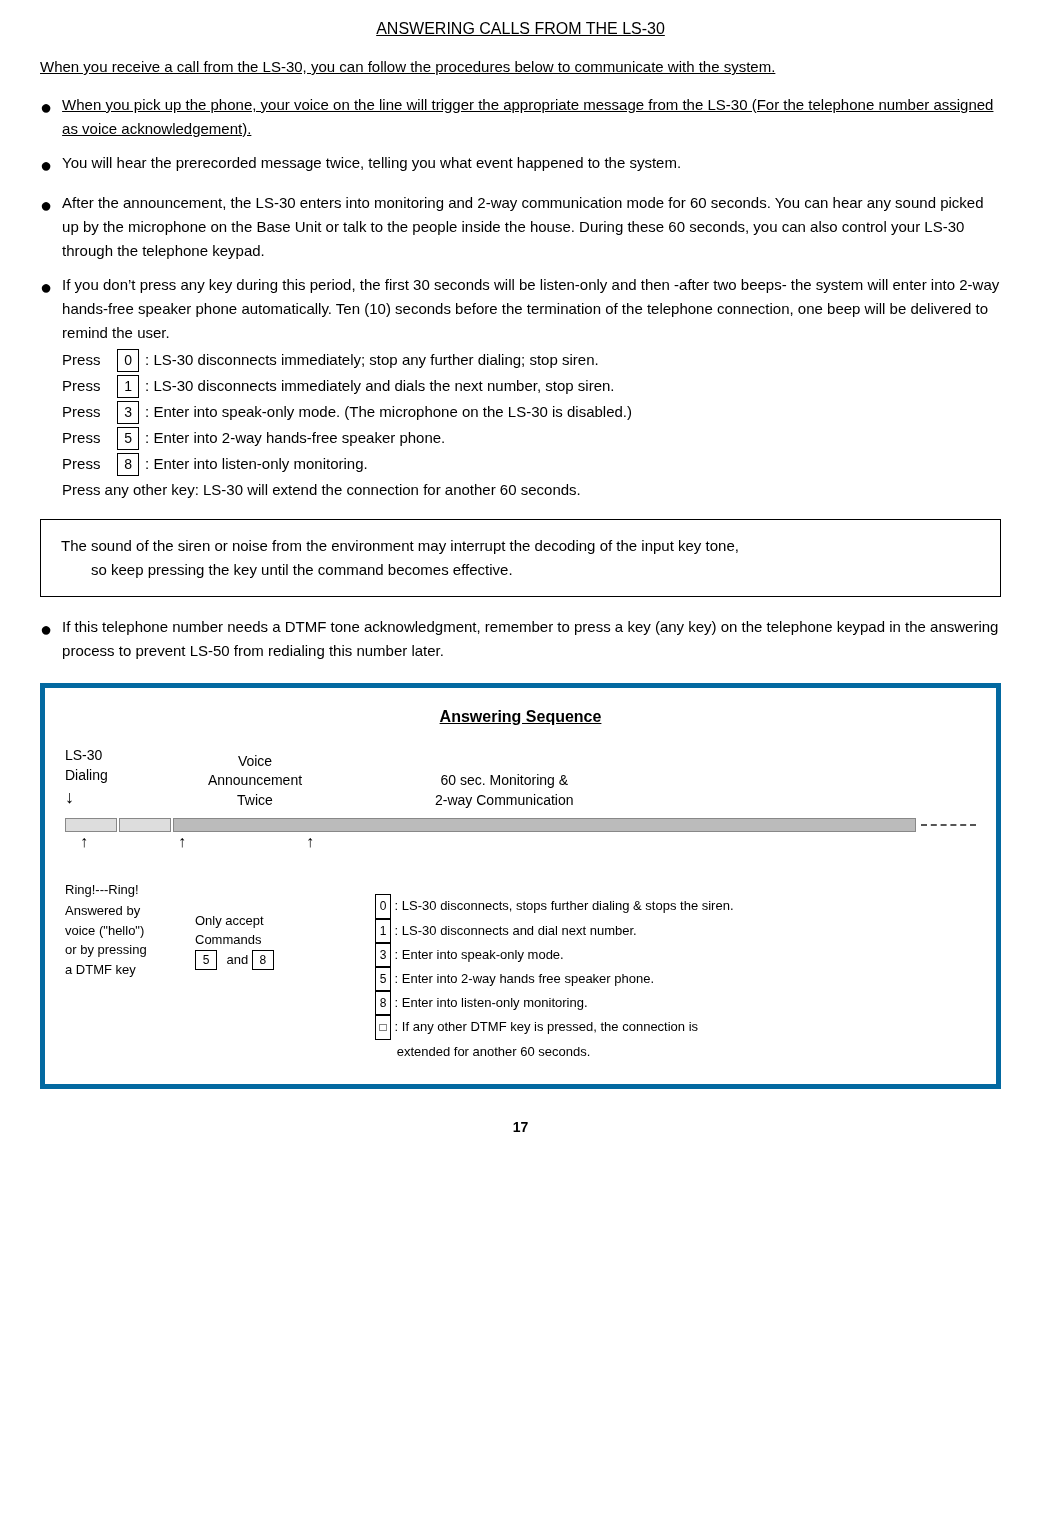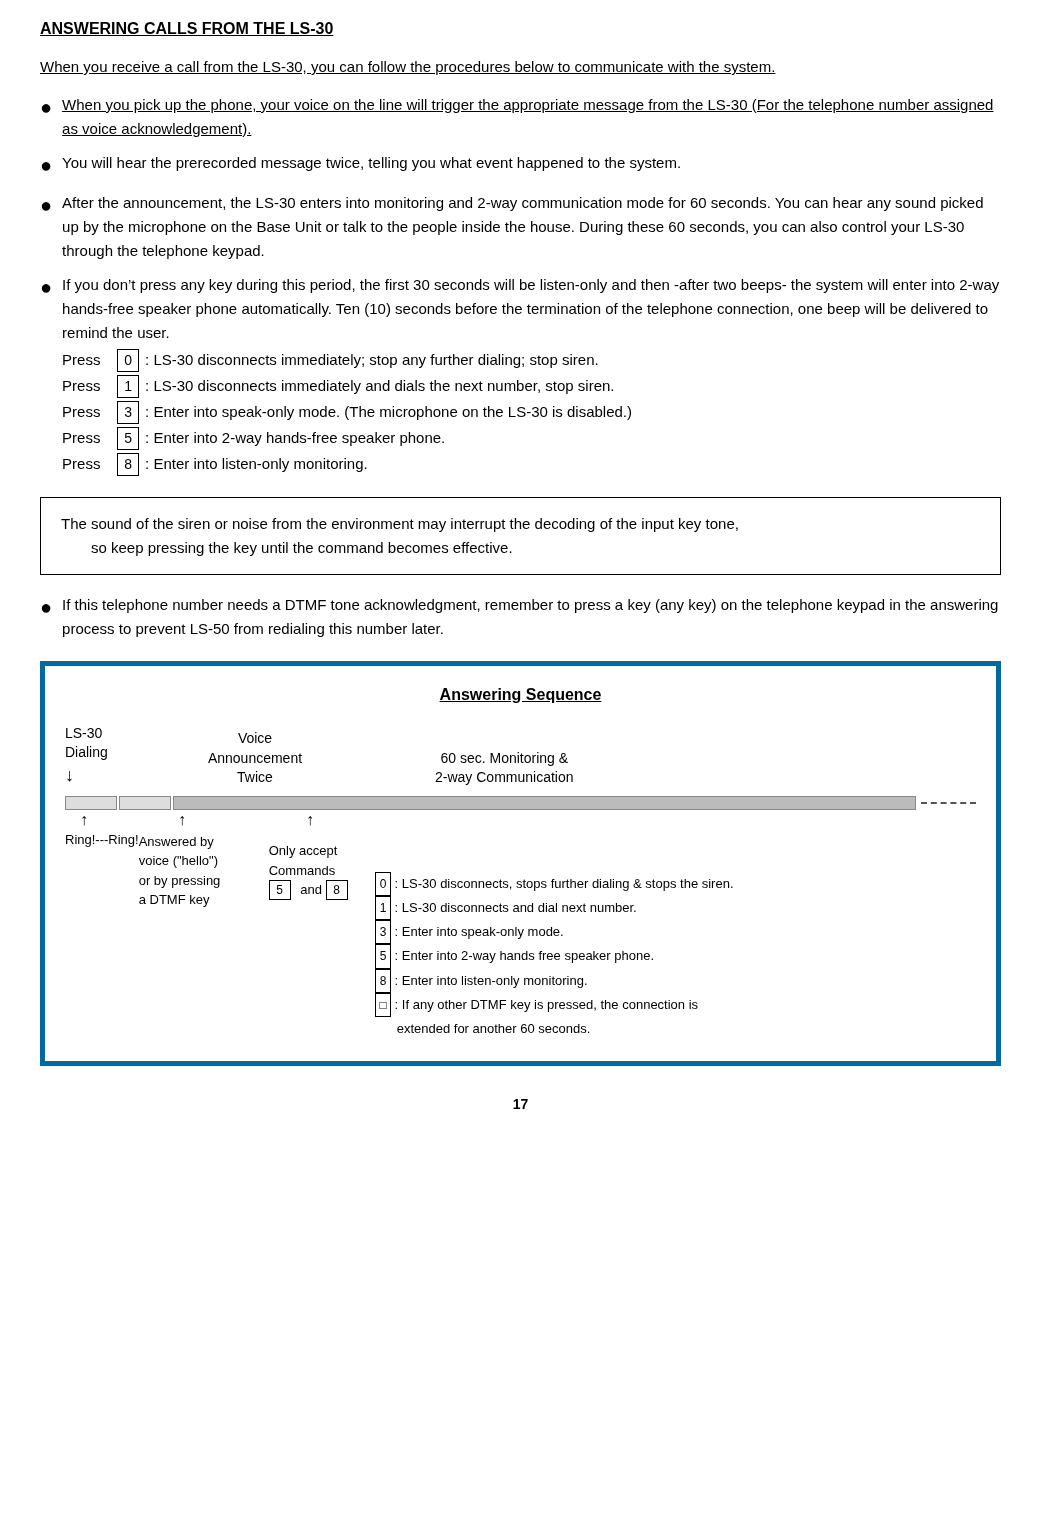--- a/index.html
+++ b/index.html
@@ -6,22 +6,22 @@
     body {
       font-family: Arial, sans-serif;
       font-size: 15px;
       background: #fff;
       color: #000;
       width: 1041px;
       min-height: 1535px;
       padding: 20px 40px 40px 40px;
     }
     .page-title {
-      text-align: left;
-      font-weight: bold;
+      text-align: center;
+      font-weight: normal;
       text-decoration: underline;
       font-size: 16px;
       margin-bottom: 18px;
     }
     .intro-text {
       margin-bottom: 14px;
       line-height: 1.5;
       text-decoration: underline;
     }
     .bullet-list {
@@ -183,20 +183,21 @@
         <div class="press-row">
           <span class="press-label">Press</span>
           <span class="key-box">5</span>
           <span>: Enter into 2-way hands-free speaker phone.</span>
         </div>
         <div class="press-row">
           <span class="press-label">Press</span>
           <span class="key-box">8</span>
           <span>: Enter into listen-only monitoring.</span>
         </div>
+        <div class="press-any">Press any other key: LS-30 will extend the connection for another 60 seconds.</div>
       </div>
     </span>
   </li>
 </ul>
 
 <div class="notice-box">
   <span>The sound of the siren or noise from the environment may interrupt the decoding of the input key tone,</span><br>
   <span class="notice-line2">so keep pressing the key until the command becomes effective.</span>
 </div>
 
@@ -225,21 +226,21 @@
       <div style="width:55px; border-top:2px dashed #555; margin-left:5px;"></div>
     </div>
 
     <div style="display:flex; align-items:flex-start; margin-bottom:4px;">
       <div style="margin-left:15px; font-size:16px; line-height:1;">↑</div>
       <div style="margin-left:90px; font-size:16px; line-height:1;">↑</div>
       <div style="margin-left:120px; font-size:16px; line-height:1;">↑</div>
     </div>
 
     <div style="display:flex; align-items:flex-start;">
-      <div style="display:flex; flex-direction:row; min-width:290px;">
+      <div style="display:flex; flex-direction:column; min-width:290px;margin-top:28px;">
         <div style="font-size:13px; white-space:nowrap; margin-bottom:4px;">Ring!---Ring!</div>
         <div style="display:flex; align-items:center; gap:10px;">
           <div style="font-size:13px; line-height:1.5; min-width:120px;">Answered by<br>voice ("hello")<br>or by pressing<br>a DTMF key</div>
           <div style="font-size:13px; line-height:1.5;">Only accept<br>Commands<br><span class="key-box" style="font-size:12px;">5</span> and <span class="key-box" style="font-size:12px;">8</span></div>
         </div>
       </div>
       <div class="lbl-commands" style="font-size:13px; line-height:1.85; flex:1;">
         <div><span class="seq-key">0</span> : LS-30 disconnects, stops further dialing &amp; stops the siren.</div>
         <div><span class="seq-key">1</span> : LS-30 disconnects and dial next number.</div>
         <div><span class="seq-key">3</span> : Enter into speak-only mode. <span class="color-blue">&nbsp;</span></div>

